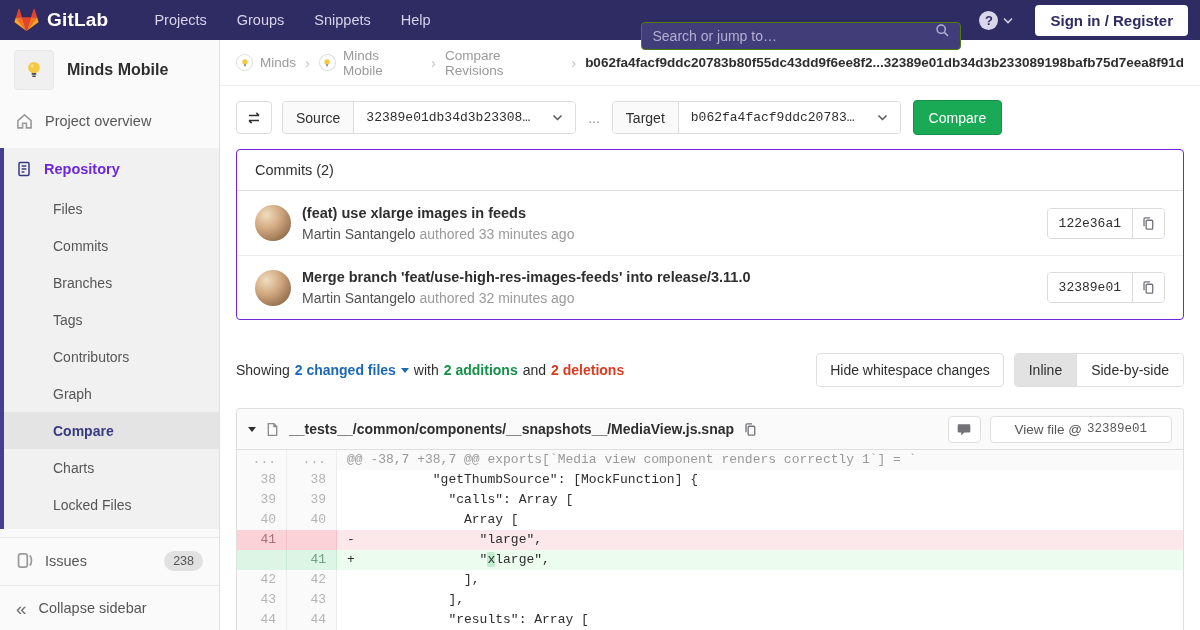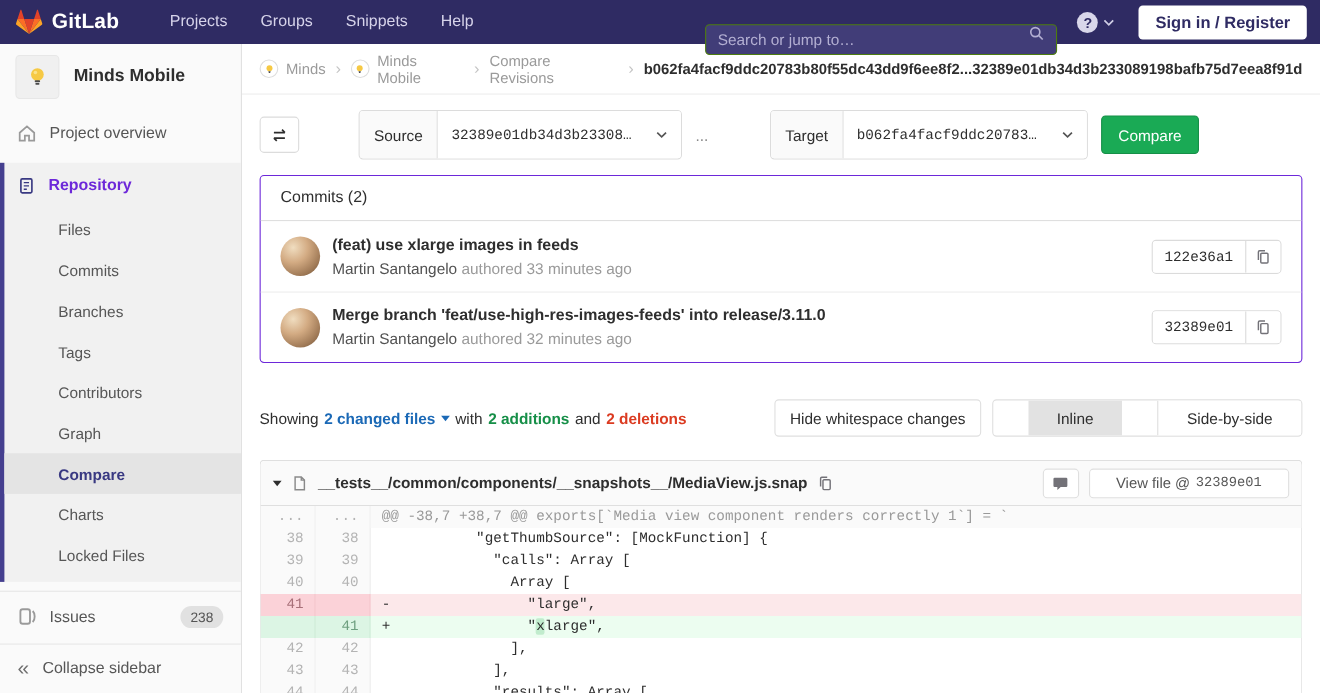--- a/index.html
+++ b/index.html
@@ -56,21 +56,21 @@
                 padding:0 16px; gap:9px; font-size:13.5px; color:#9a9a9a; }
   .crumb { display:flex; align-items:center; gap:7px; cursor:pointer; }
   .crumb-avatar { width:17px; height:17px; border-radius:50%; background:#fff; border:1px solid #ddd;
                   display:flex; align-items:center; justify-content:center; }
   .crumb-sep { color:#c4c4c4; font-size:15px; }
   .crumb.last { color:#2e2e2e; font-weight:bold; cursor:default; }
 
   .compare-form { display:flex; align-items:center; gap:10px; padding:14px 16px; }
   .swap-btn { width:36px; height:33px; border:1px solid #dcdcdc; background:#fff; border-radius:4px;
               display:flex; align-items:center; justify-content:center; cursor:pointer; }
-  .ref-group { display:flex; height:45px; border:1px solid #dcdcdc; border-radius:4px; overflow:hidden;margin-left:44px; }
+  .ref-group { display:flex; height:33px; border:1px solid #dcdcdc; border-radius:4px; overflow:hidden; }
   .ref-label { background:#fafafa; border-right:1px solid #dcdcdc; display:flex; align-items:center;
                padding:0 13px; font-size:14px; color:#2e2e2e; }
   .ref-value { background:#fff; display:flex; align-items:center; gap:22px; padding:0 12px; cursor:pointer; }
   .ref-value .sha { font-family:"Liberation Mono",monospace; font-size:13px; color:#2e2e2e; }
   .form-dots { color:#888; font-size:14px; padding:0 2px; }
   .compare-btn { background:#1aaa55; border:1px solid #168f48; color:#fff; font-size:14px;
                  height:35px; padding:0 15px; border-radius:4px; cursor:pointer; margin-left:2px;
                  font-family:"Liberation Sans",sans-serif; }
 
   .commits-card { margin:0 16px; border:1px solid #6d28d9; border-radius:4px; }
@@ -93,21 +93,21 @@
   .summary-left { font-size:14px; color:#2e2e2e; display:flex; align-items:center; gap:5px; }
   .link-blue { color:#1b69b6; font-weight:bold; cursor:pointer; display:inline-flex; align-items:center; gap:5px; }
   .caret-blue { width:0; height:0; border-left:4px solid transparent; border-right:4px solid transparent;
                 border-top:5px solid #1b69b6; display:inline-block; }
   .text-green { color:#168f48; font-weight:bold; }
   .text-red { color:#db3b21; font-weight:bold; }
   .summary-right { display:flex; align-items:center; gap:10px; }
   .ws-btn { border:1px solid #dfdfdf; background:#fff; border-radius:4px; padding:8px 13px; font-size:14px;
             color:#2e2e2e; cursor:pointer; font-family:"Liberation Sans",sans-serif; }
   .view-toggle { display:flex; border:1px solid #dfdfdf; border-radius:4px; overflow:hidden; }
-  .toggle-seg { padding:8px 26px; font-size:14px; color:#2e2e2e; background:#fff; cursor:pointer;margin-left:32px; }
+  .toggle-seg { padding:8px 14px; font-size:14px; color:#2e2e2e; background:#fff; cursor:pointer; }
   .toggle-seg.active { background:#e2e2e2; }
   .toggle-seg + .toggle-seg { border-left:1px solid #dfdfdf; }
 
   .diff-card { margin:0 16px; border:1px solid #dfdfdf; border-bottom:none; border-radius:4px 4px 0 0; }
   .diff-header { display:flex; align-items:center; gap:9px; background:#fafafa; border-bottom:1px solid #dfdfdf;
                  padding:7px 11px; border-radius:4px 4px 0 0; height:41px; }
   .caret-black { width:0; height:0; border-left:4px solid transparent; border-right:4px solid transparent;
                  border-top:5px solid #2e2e2e; cursor:pointer; }
   .diff-path { font-size:14px; font-weight:bold; color:#2e2e2e; cursor:pointer; }
   .diff-header-right { margin-left:auto; display:flex; align-items:center; gap:9px; }

